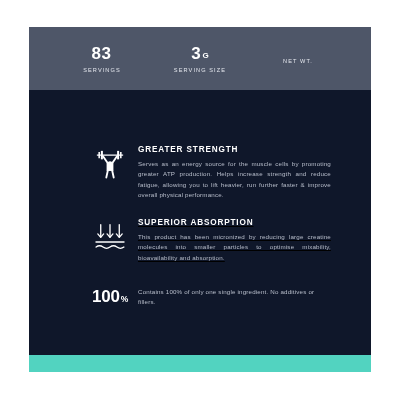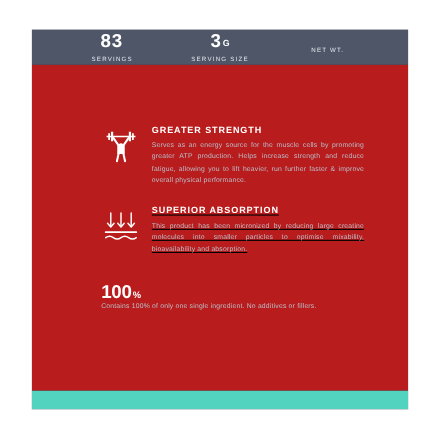--- a/index.html
+++ b/index.html
@@ -30,21 +30,21 @@
     width: 342px;
     height: 345px;
     background: #232a3a;
     display: flex;
     flex-direction: column;
     overflow: hidden;
   }
 
   
   .stats-bar {
-    height: 32px;
+    height: 63px;
     background: #4e5668;
     display: flex;
     align-items: center;
     justify-content: space-between;
     padding: 0 24px;
     box-sizing: border-box;
     flex: none;
   }
   .stat {
     flex: 1 1 0;
@@ -72,34 +72,34 @@
     font-size: 5.6px;
     letter-spacing: 1.1px;
     color: #e4e7ee;
     text-transform: uppercase;
     white-space: nowrap;
   }
 
   
   .body {
     flex: 1 1 auto;
-    background: #b91c1c;
+    background: #0f172a;
     position: relative;
   }
 
   .feature {
     position: absolute;
     display: flex;
     align-items: flex-start;
     left: 58px;
     right: 40px;
   }
   .feature-1 { top: 55px; }
   .feature-2 { top: 128px; text-decoration: underline; }
-  .feature-3 { top: 197px; align-items: flex-start; flex-direction: column; }
+  .feature-3 { top: 197px; align-items: flex-start; }
 
   .feature-icon {
     width: 46px;
     flex: none;
     display: flex;
     align-items: flex-start;
     justify-content: center;
     padding-top: 2px;
   }
   .feature-text {

